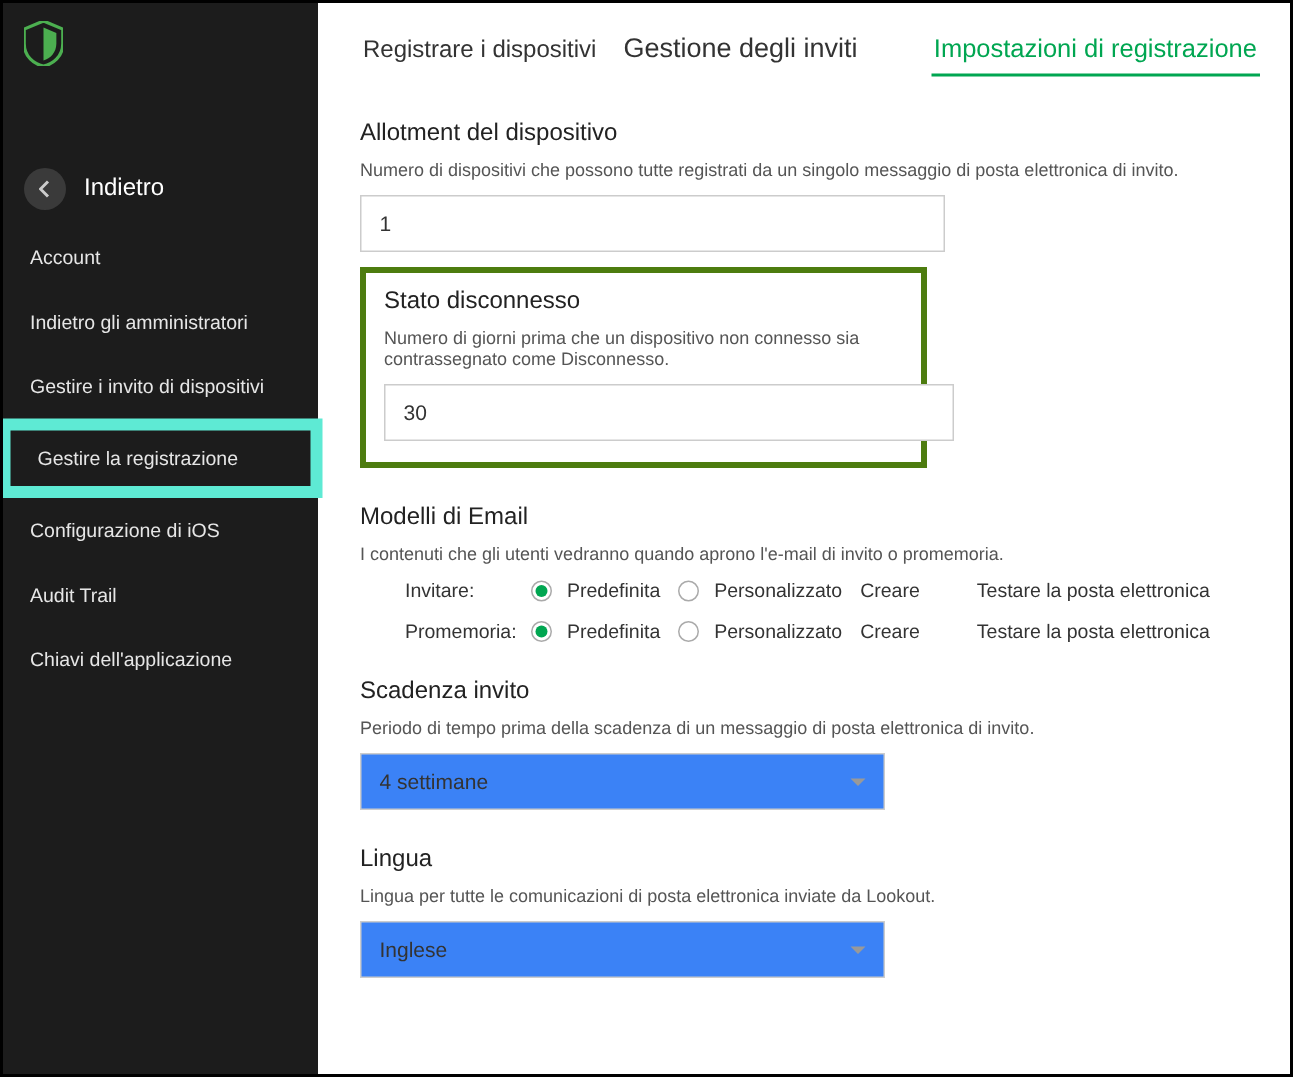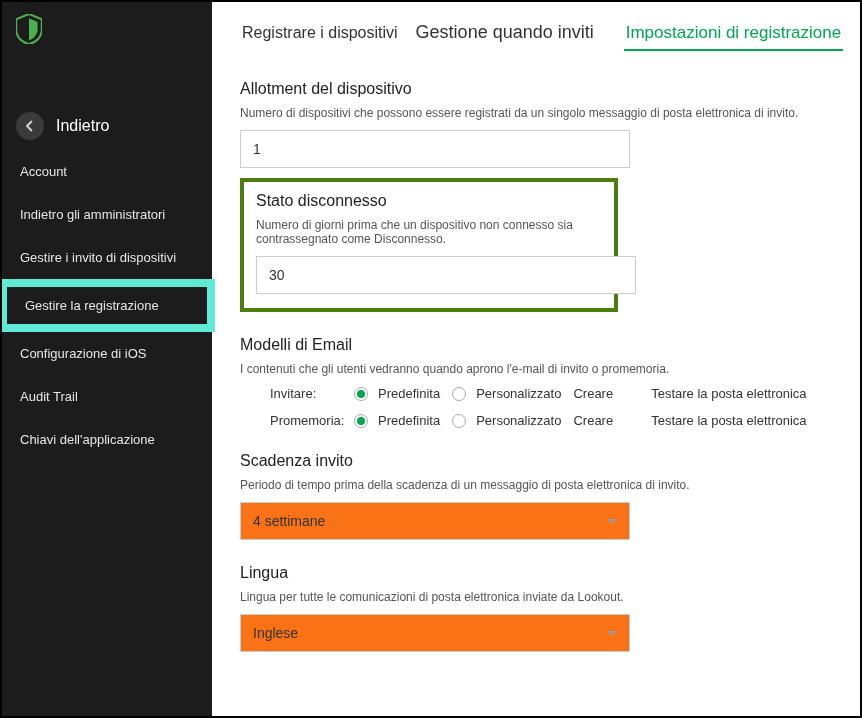--- a/index.html
+++ b/index.html
@@ -100,30 +100,30 @@
       margin-bottom: 10px;
     }
     .text-input {
       width: 390px;
       border: 1px solid #ccc;
       padding: 10px 12px;
       font-size: 14px;
       color: #333;
     }
     .select-input {
-      width: 390px;
+      width: 350px;
       border: 1px solid #ccc;
       padding: 10px 12px;
       font-size: 14px;
       color: #333;
       display: flex;
       justify-content: space-between;
       align-items: center;
       cursor: pointer;
-      background: #f97316;
+      background: #3b82f6;
     }
     .tri {
       width: 0; height: 0;
       border-left: 5px solid transparent;
       border-right: 5px solid transparent;
       border-top: 5px solid #999;
     }
     .highlight-box {
       border: 4px solid #4d7c0f;
       padding: 10px 12px 14px;
@@ -197,28 +197,28 @@
       <span>Audit Trail</span>
     </div>
     <div class="nav-item">
       <span>Chiavi dell'applicazione</span>
     </div>
   </aside>
 
   <main class="main">
     <div class="tabs">
       <div class="tab">Registrare i dispositivi</div>
-      <div class="tab" style="font-size:18px;">Gestione quando inviti</div>
+      <div class="tab" style="font-size:18px;">Gestione degli inviti</div>
       <div style="flex:1"></div>
       <div class="tab active">Impostazioni di registrazione</div>
     </div>
 
     <div>
       <div class="section-title">Allotment del dispositivo</div>
-      <div class="section-desc">Numero di dispositivi che possono essere registrati da un singolo messaggio di posta elettronica di invito.</div>
+      <div class="section-desc">Numero di dispositivi che possono tutte registrati da un singolo messaggio di posta elettronica di invito.</div>
       <input class="text-input" value="1" style="">
     </div>
 
     <div class="highlight-box">
       <div class="section-title">Stato disconnesso</div>
       <div class="section-desc">Numero di giorni prima che un dispositivo non connesso sia contrassegnato come Disconnesso.</div>
       <input class="text-input" value="30" style="">
     </div>
 
     <div>

